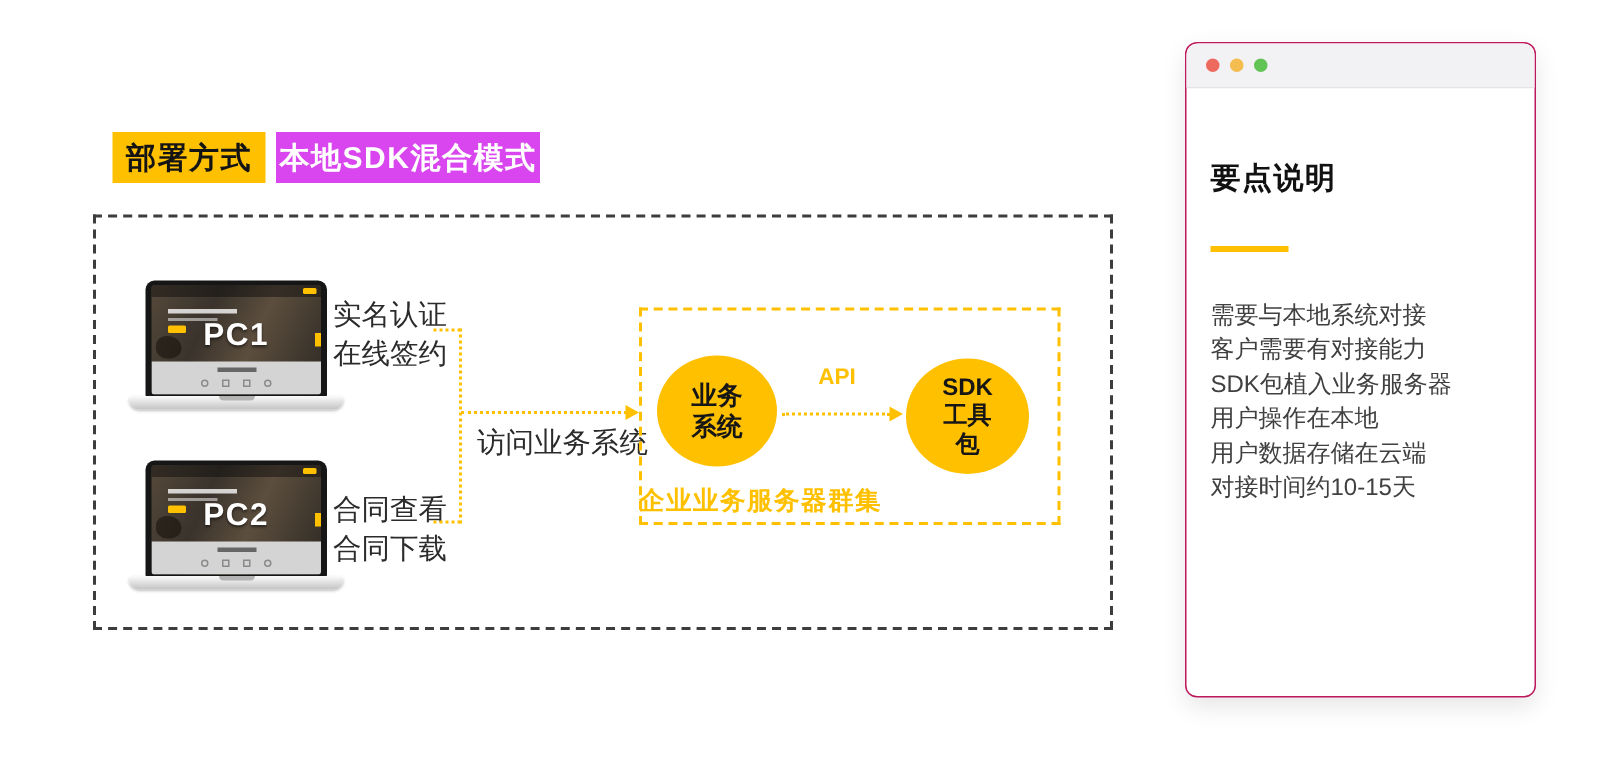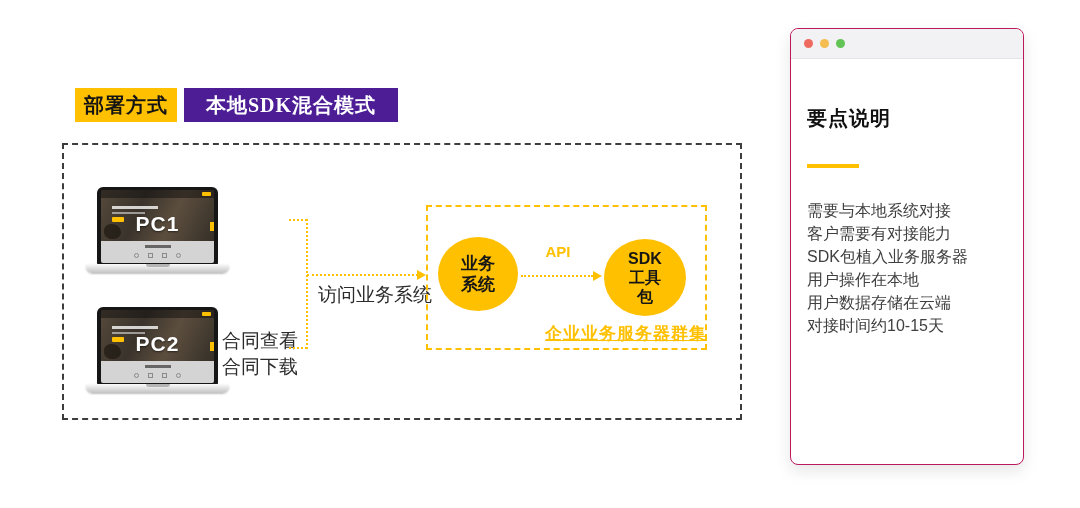--- a/index.html
+++ b/index.html
@@ -4,21 +4,21 @@
 <style>
   * { margin:0; padding:0; box-sizing:border-box; }
   html,body { background:#ffffff; }
   body { font-family:"Liberation Sans","DejaVu Sans",sans-serif; }
   .canvas { position:relative; width:1080px; height:508px; background:#ffffff; overflow:hidden; }
 
   
   .badge { position:absolute; top:88px; height:34px; display:flex; align-items:center; justify-content:center;
            font-size:20px; font-weight:700; letter-spacing:1px; }
   .badge-primary { left:75px; width:102px; background:#FFC000; color:#141414; }
-  .badge-secondary { left:184px; width:214px; background:#4c1d95; color:#ffffff;font-family:Liberation Serif, serif; }
+  .badge-secondary { left:184px; width:176px; background:#d946ef; color:#ffffff; }
 
   
   .outer-frame { position:absolute; left:62px; top:143px; width:680px; height:277px;
                  border:2px dashed #3d3d3d; }
 
   
   .laptop-screen { position:absolute; width:121px; height:78px; background:#161616;
                    border-radius:6px 6px 2px 2px; padding:3px 4px 2px; }
   .screen-inner { position:relative; width:100%; height:100%; overflow:hidden; border-radius:2px;
                   background:linear-gradient(115deg,#55493a 0%,#3a332c 32%,#5c4e3e 58%,#2d2923 100%); }
@@ -55,22 +55,22 @@
 
   
   .cluster-frame { position:absolute; left:426px; top:205px; width:281px; height:145px;
                    border:2px dashed #FFC000; }
   .node { position:absolute; background:#FFC000; border-radius:50%; display:flex; flex-direction:column;
           align-items:center; justify-content:center; font-weight:700; color:#161616; text-align:center; }
   .node-business { left:438px; top:237px; width:80px; height:74px; font-size:17px; line-height:21px; }
   .node-sdk { left:604px; top:239px; width:82px; height:77px; font-size:16px; line-height:19px; }
   .api-label { position:absolute; left:521px; top:243px; width:74px; text-align:center;
                font-size:15px; font-weight:700; color:#FFC000; }
-  .cluster-label { position:absolute; left:426px; top:322px; width:281px; text-align:right;
-                   font-size:17px; font-weight:700; color:#FFC000; letter-spacing:1px;text-decoration:underline; }
+  .cluster-label { position:absolute; left:426px; top:322px; width:281px; text-align:left;
+                   font-size:17px; font-weight:700; color:#FFC000; letter-spacing:1px; }
 
   
   .panel { position:absolute; left:790px; top:28px; width:234px; height:437px; background:#ffffff;
            border:1px solid #be185d; border-radius:8px; box-shadow:0 6px 16px rgba(0,0,0,.10); }
   .panel-bar { height:30px; background:#f2f2f4; border-bottom:1px solid #e4e4e7; border-radius:8px 8px 0 0;
                display:flex; align-items:center; gap:7px; padding-left:13px; }
   .tl-dot { width:9px; height:9px; border-radius:50%; }
   .dot-red { background:#EE6A5F; }
   .dot-yellow { background:#F5BD4F; }
   .dot-green { background:#61C454; }
@@ -128,20 +128,24 @@
           <span class="band-icon-ci"></span>
           <span class="band-icon-sq"></span>
           <span class="band-icon-sq"></span>
           <span class="band-icon-ci"></span>
         </div>
       </div>
     </div>
   </div>
   <div class="laptop-base" style="left:86px; top:384px;"></div>
 
+  <div class="note-block" style="left:222px; top:198px;">
+    <div>实名认证</div>
+    <div>在线签约</div>
+  </div>
   <div class="note-block" style="left:222px; top:328px;">
     <div>合同查看</div>
     <div>合同下载</div>
   </div>
 
   <div class="dot-h" style="left:289px; top:219px; width:18px;"></div>
   <div class="dot-h" style="left:289px; top:347px; width:18px;"></div>
   <div class="dot-v" style="left:306px; top:219px; height:130px;"></div>
   <div class="dot-h" style="left:307px; top:274px; width:111px;"></div>
   <div class="arrow-head" style="left:417px; top:270px;"></div>

